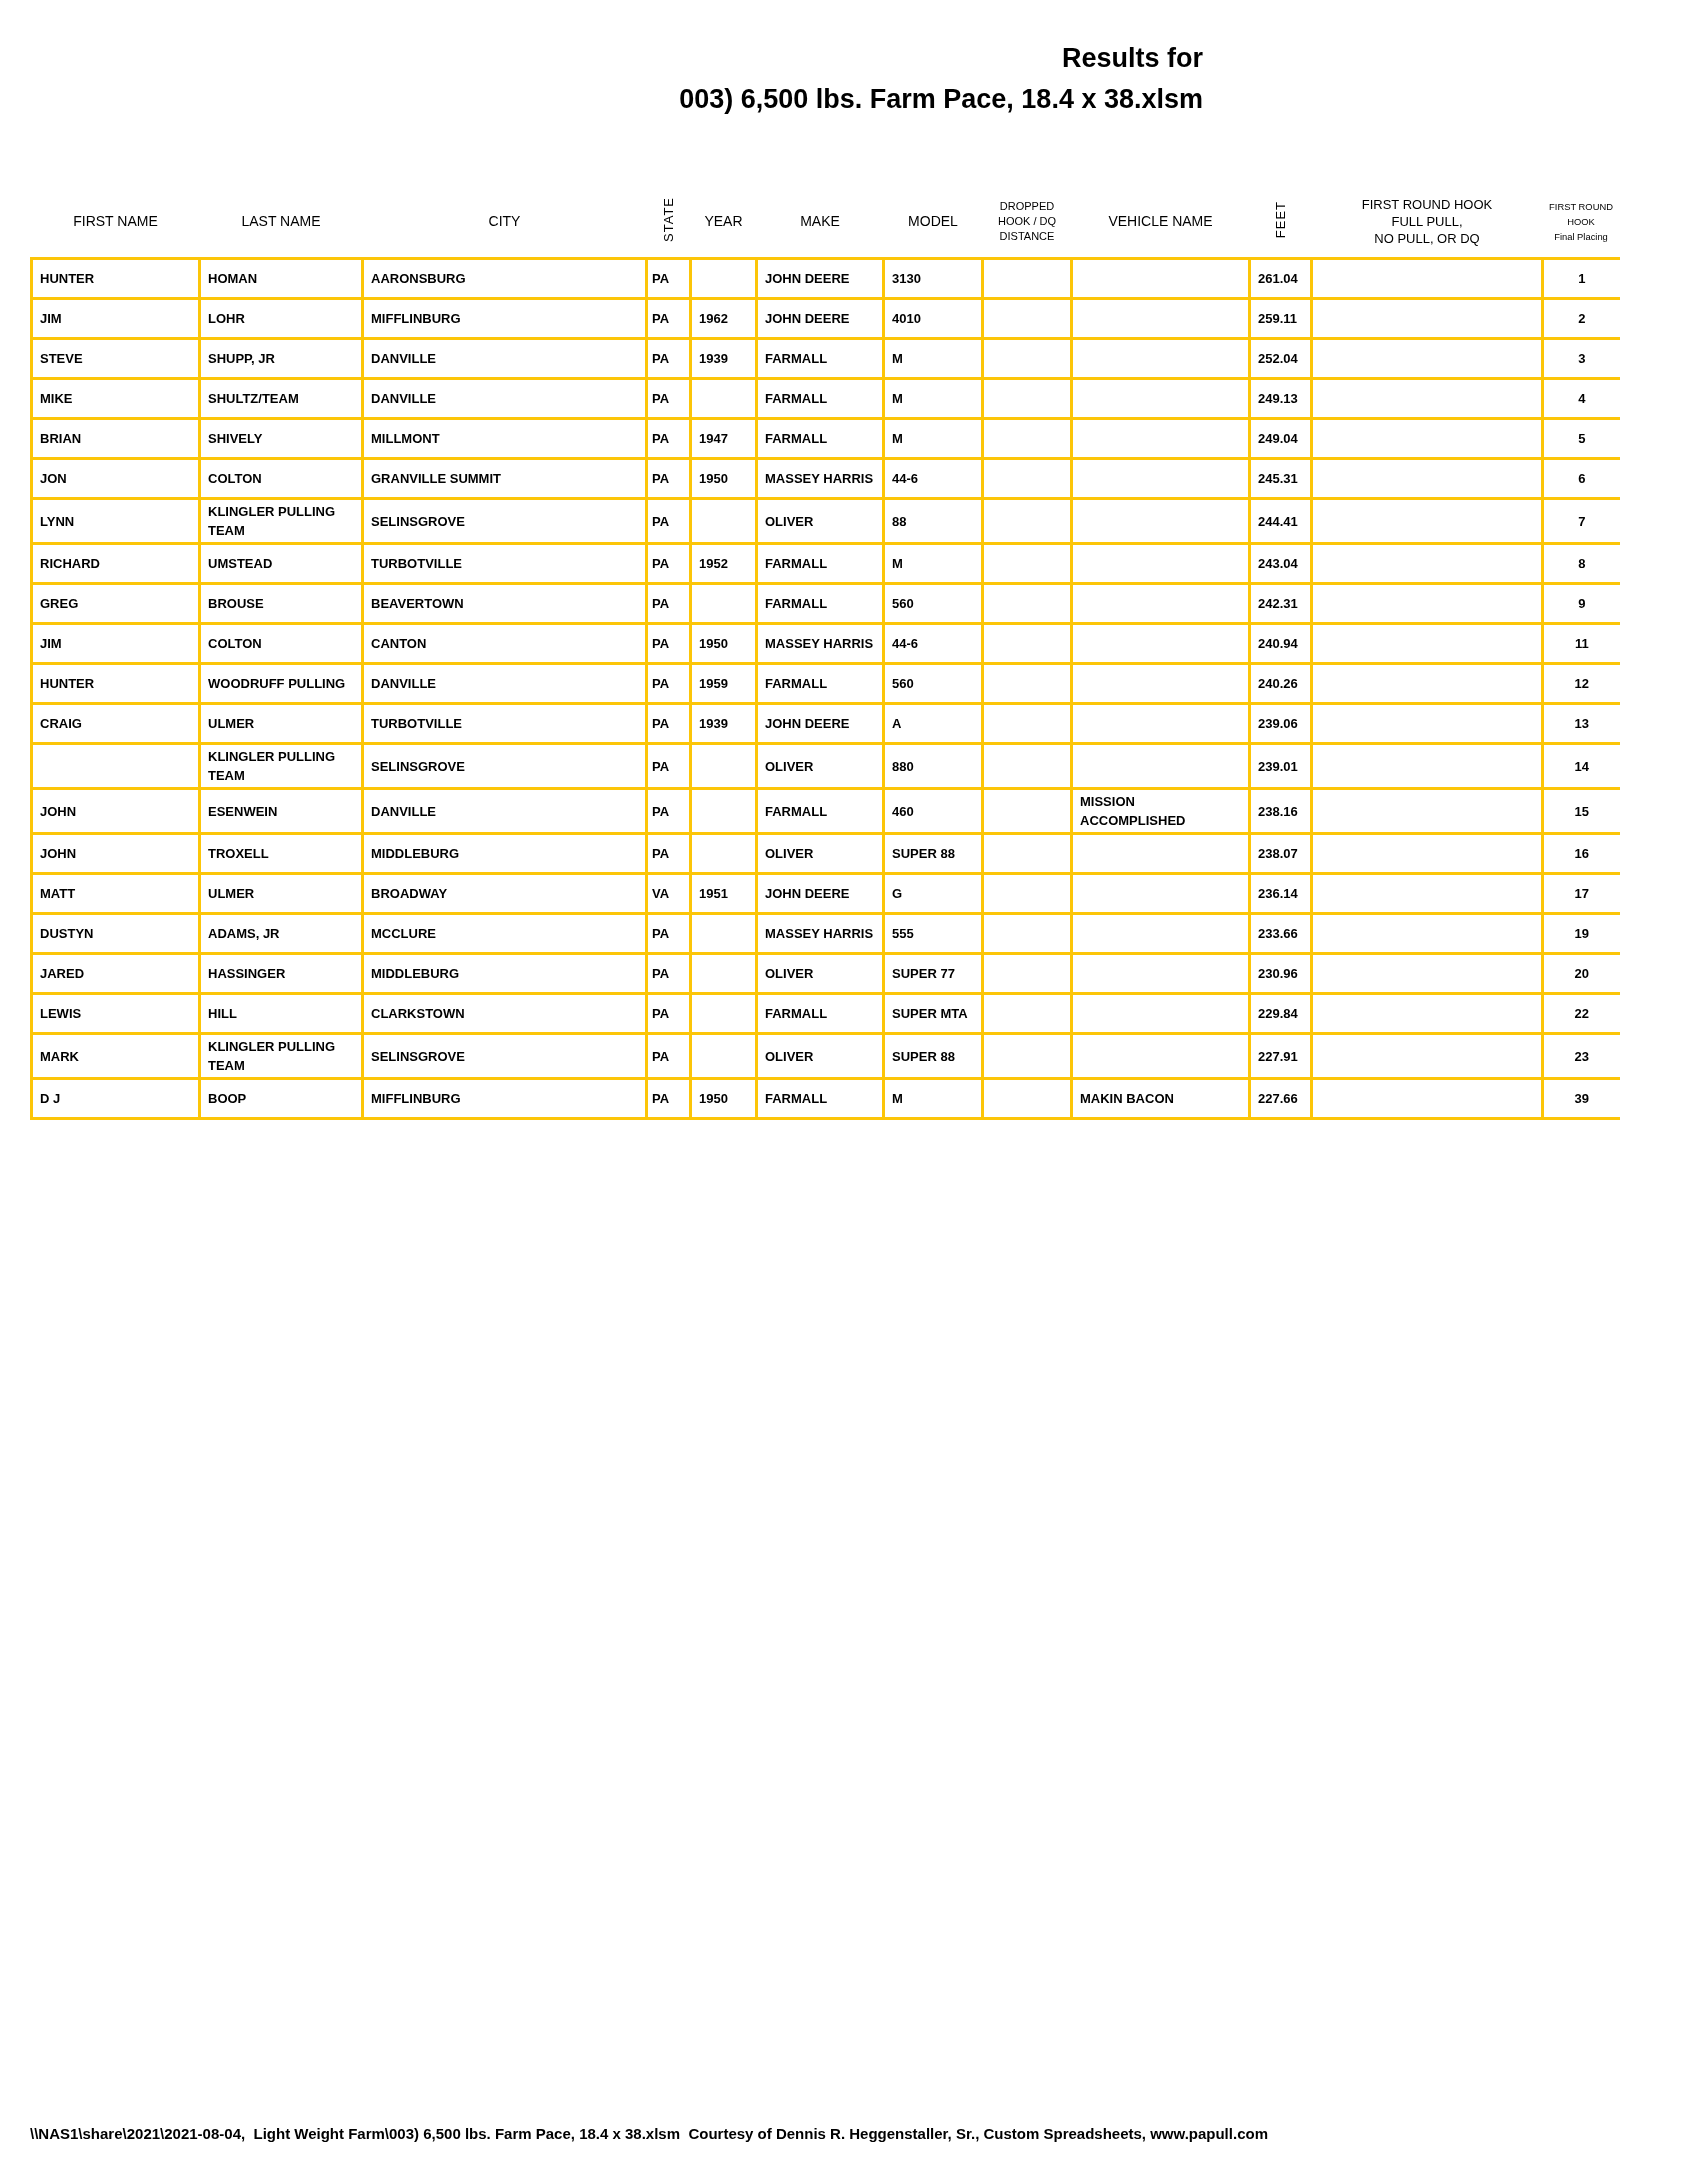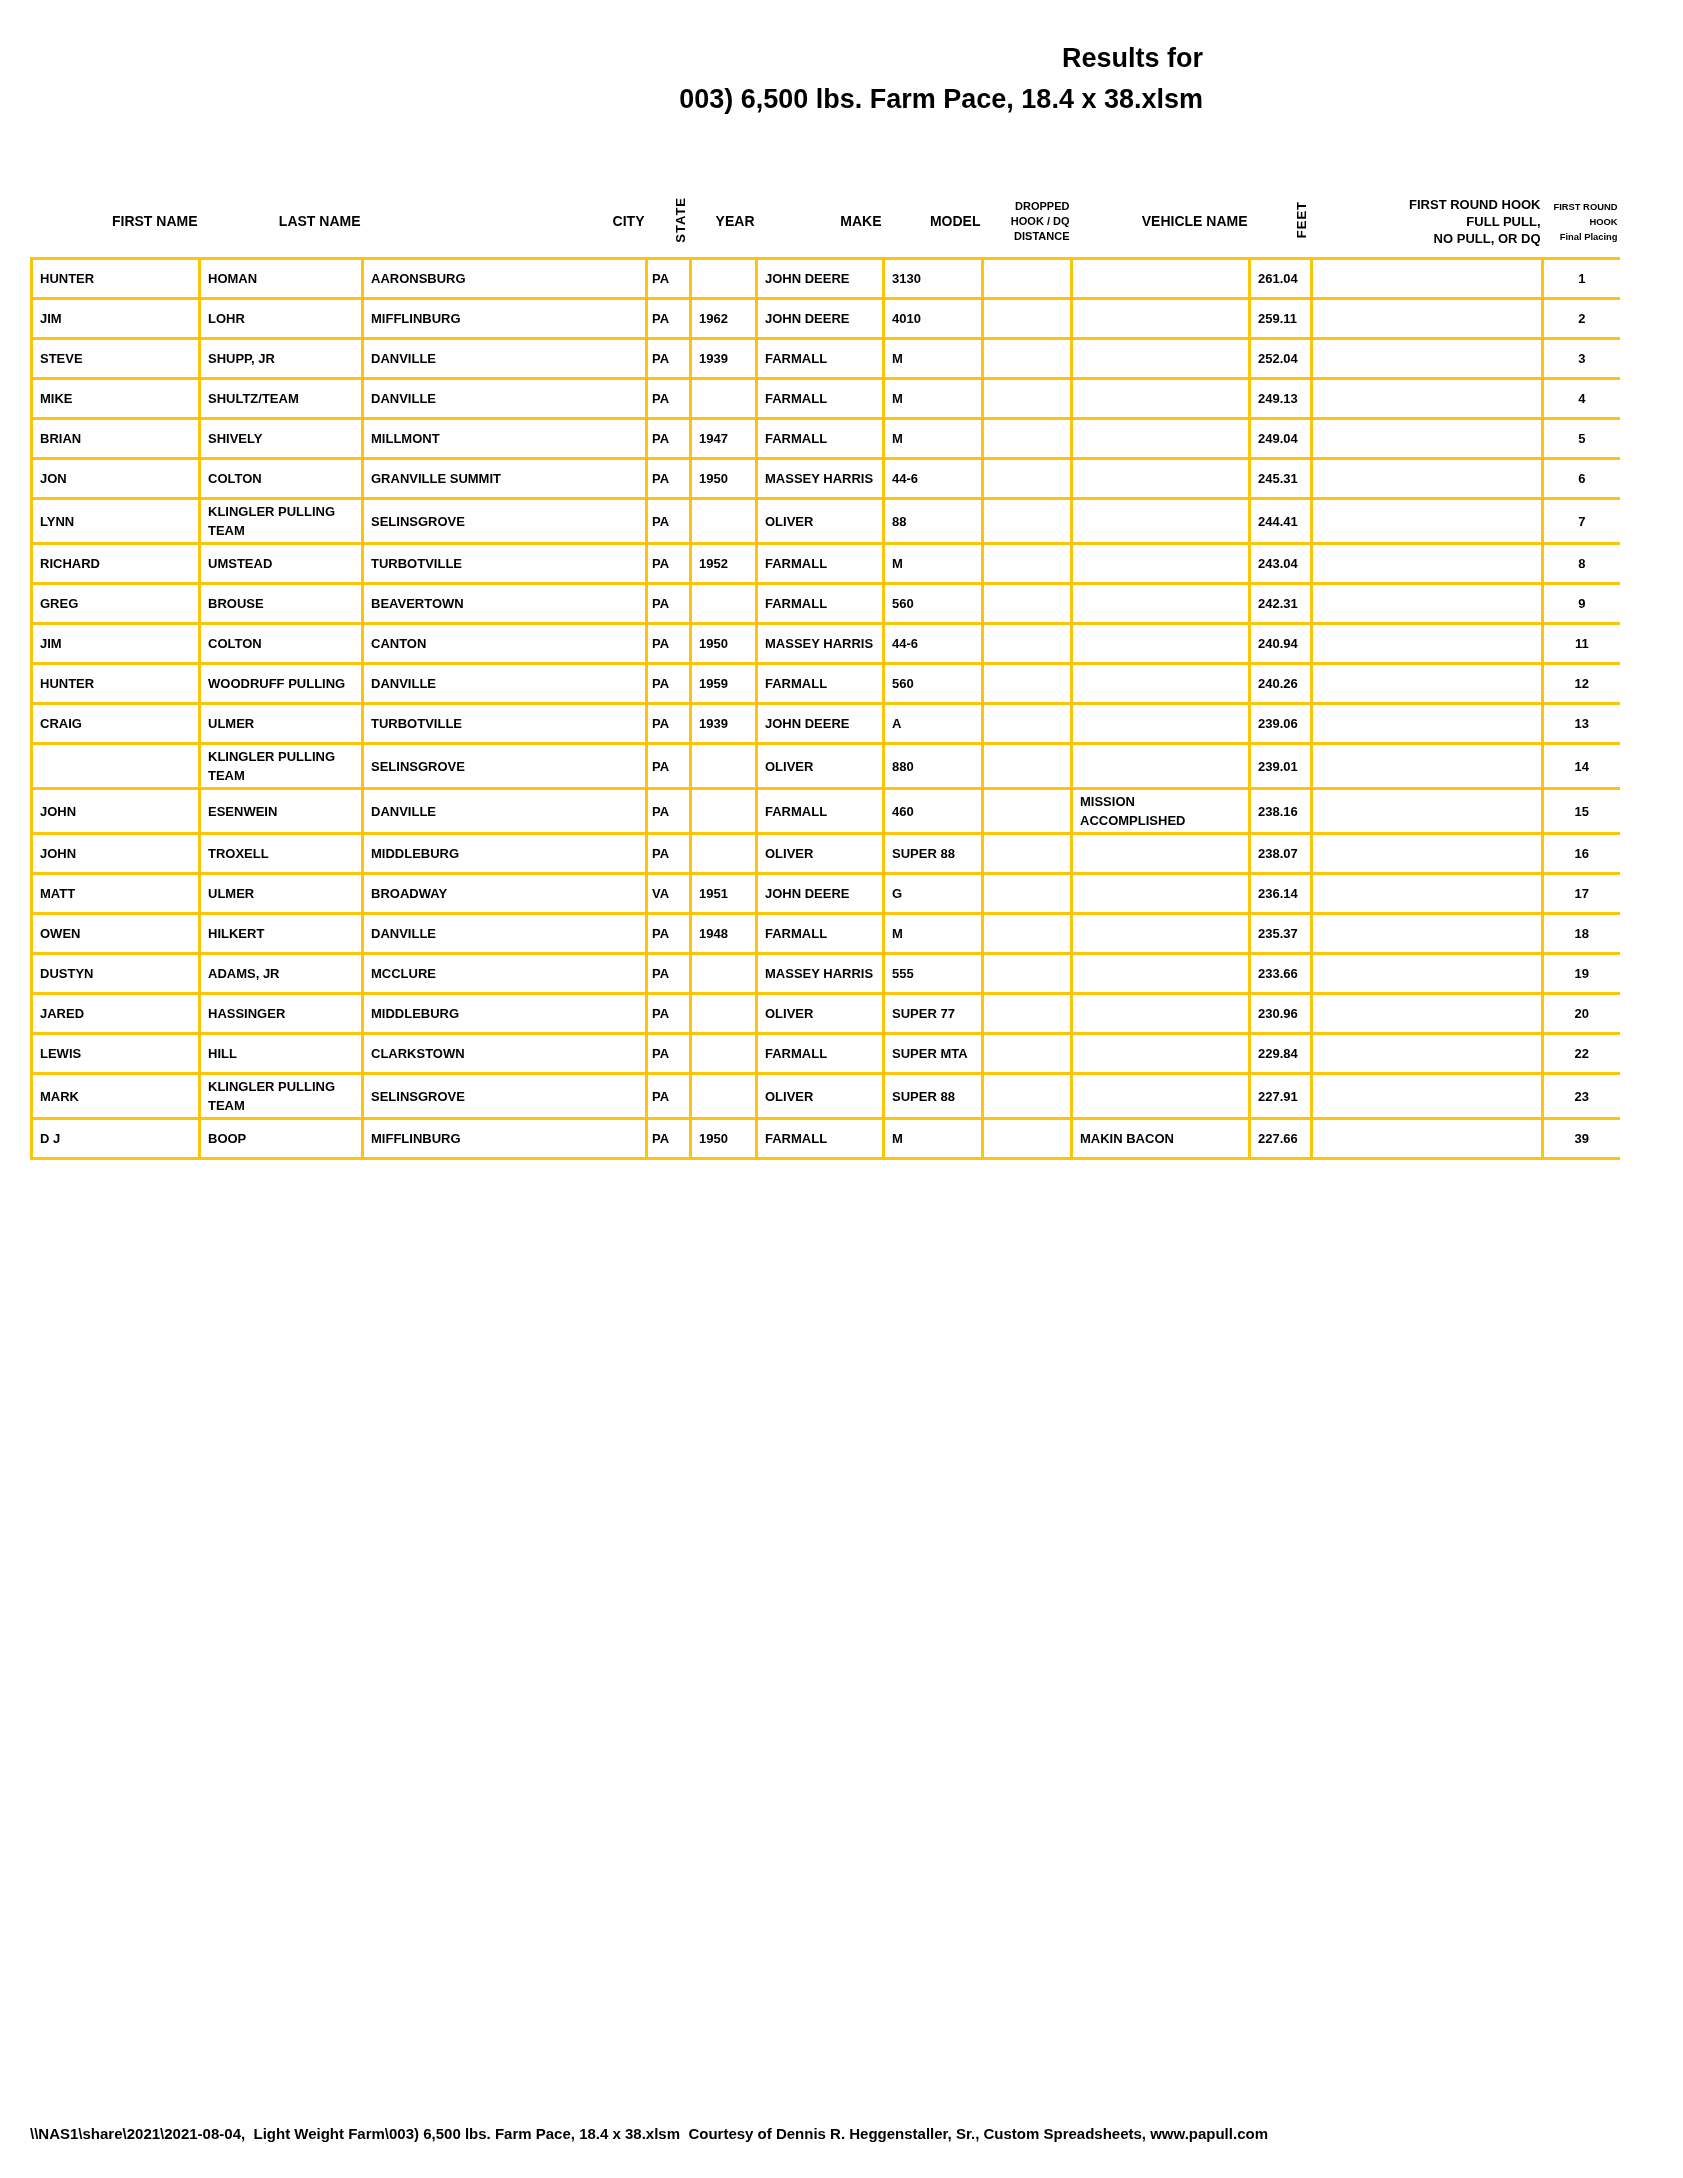--- a/index.html
+++ b/index.html
@@ -44,22 +44,22 @@
   col.c-dropped{width:89px}
   col.c-vehicle{width:178px}
   col.c-feet{width:62px}
   col.c-frh{width:231px}
   col.c-placing{width:77px}
 
   thead th{
     border:0;
     border-bottom:3px solid var(--grid);
     font-size:14px;
-    font-weight:bold;
-    text-align:right;
+    font-weight:normal;
+    text-align:center;
     vertical-align:middle;
     height:71px;
     line-height:17px;
     padding:0 2px;
   }
   thead th.th-dropped{font-size:11px;line-height:15px;}
   thead th.th-frh{font-size:13px;line-height:17px;}
   thead th.th-placing{font-size:9.4px;line-height:15px;}
   .vert{
     writing-mode:vertical-rl;
@@ -353,34 +353,20 @@
         <td class="td-year">1951</td>
         <td class="td-make">JOHN DEERE</td>
         <td class="td-model">G</td>
         <td class="td-dropped"></td>
         <td class="td-vehicle"></td>
         <td class="td-feet">236.14</td>
         <td class="td-frh"></td>
         <td class="td-placing">17</td>
       </tr>
       <tr>
-        <td class="td-first">OWEN</td>
-        <td class="td-last">HILKERT</td>
-        <td class="td-city">DANVILLE</td>
-        <td class="td-state">PA</td>
-        <td class="td-year">1948</td>
-        <td class="td-make">FARMALL</td>
-        <td class="td-model">M</td>
-        <td class="td-dropped"></td>
-        <td class="td-vehicle"></td>
-        <td class="td-feet">235.37</td>
-        <td class="td-frh"></td>
-        <td class="td-placing">18</td>
-      </tr>
-      <tr>
         <td class="td-first">DUSTYN</td>
         <td class="td-last">ADAMS, JR</td>
         <td class="td-city">MCCLURE</td>
         <td class="td-state">PA</td>
         <td class="td-year"></td>
         <td class="td-make">MASSEY HARRIS</td>
         <td class="td-model">555</td>
         <td class="td-dropped"></td>
         <td class="td-vehicle"></td>
         <td class="td-feet">233.66</td>

